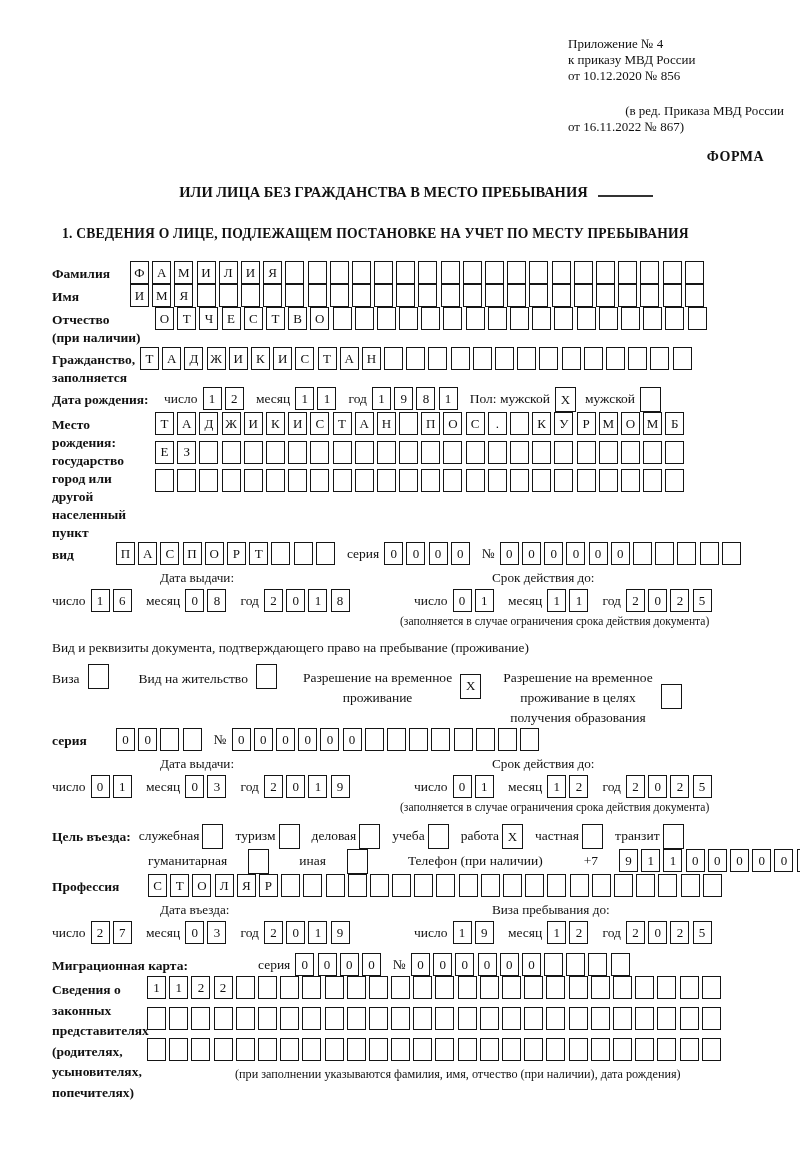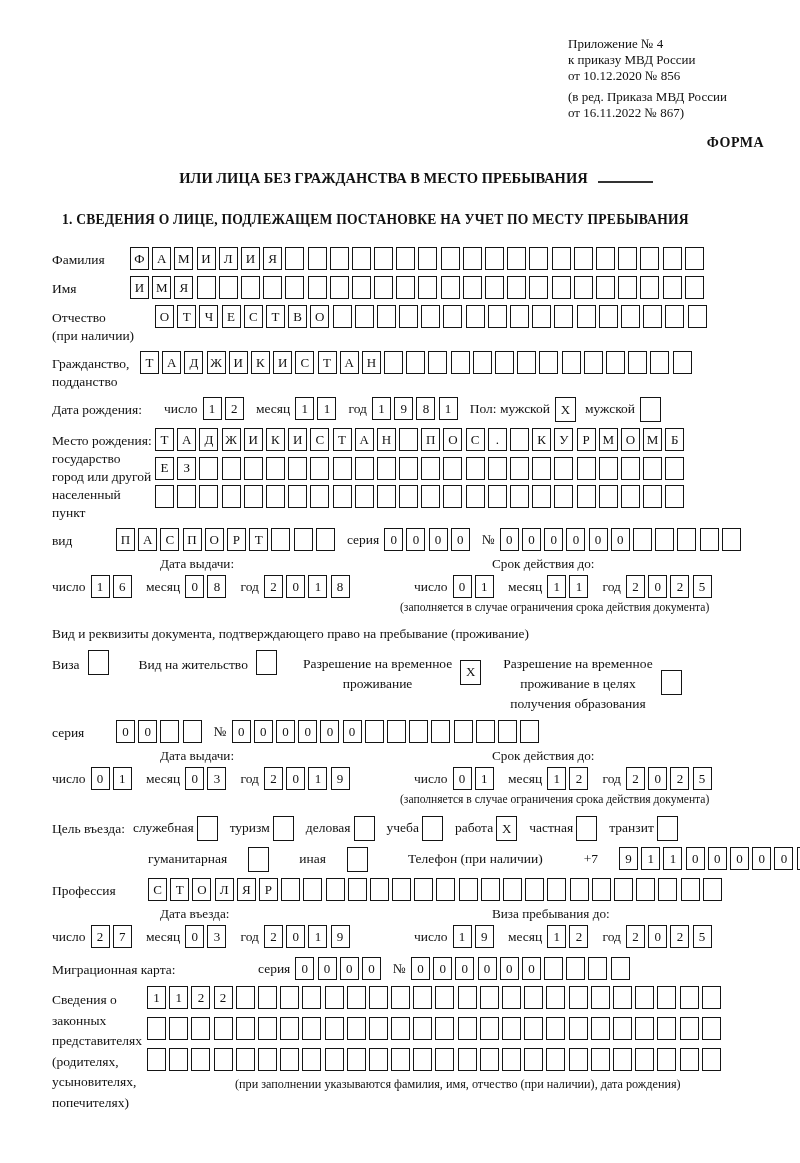--- a/index.html
+++ b/index.html
@@ -2,31 +2,31 @@
 <html><head>
 <meta charset="utf-8">
 <style>
   html,body{margin:0;padding:0;background:#fff;}
   body{width:800px;height:1163px;overflow:hidden;color:#111;
        font-family:"Liberation Serif","DejaVu Serif",serif;font-size:13.5px;}
   .page{box-sizing:border-box;width:800px;height:1163px;padding:36px 20px 28px 52px;}
 
   
   .appendix{width:216px;margin-left:516px;line-height:16px;font-size:13px;}
-  .appendix .amend{margin-top:5px;}
+  .appendix .amend{margin-top:19px;text-align:right;}
   .forma{text-align:right;padding-right:16px;font-weight:bold;margin-top:14px;font-size:14px;letter-spacing:.5px;}
 
   
   .title{text-align:center;font-weight:bold;font-size:14.5px;line-height:21px;margin-top:17px;}
   .tuline{display:inline-block;width:55px;border-bottom:2px solid #333;margin-left:10px;}
   .sheading{font-weight:bold;font-size:13.6px;margin-top:23px;margin-left:10px;letter-spacing:.2px;}
 
   
-  .frow{display:flex;align-items:flex-start;margin-top:6px;}
-  .flabel{flex:0 0 auto;padding-top:4px;line-height:18px;}
+  .frow{display:flex;align-items:flex-start;}
+  .flabel{flex:0 0 auto;padding-top:4px;line-height:18px;font-weight:bold;}
   .w78{width:78px}.w60{width:64px}.w103{width:103px}.w88{width:88px}.w110{width:112px}.w92{width:96px}.w150{width:158px}
   .cells{display:inline-flex;flex:0 0 auto;}
   .cell{box-sizing:content-box;width:17px;height:21px;border:1.6px solid #151515;margin-right:3.2px;
         display:inline-flex;align-items:center;justify-content:center;font-size:13px;background:#fff;}
   .cb .cell{width:19px;height:23px;margin-right:0;}
   .ilabel{padding-top:4px;margin:0 5px 0 9px;white-space:nowrap;}
   .ilabel.first{margin-left:0;}
   .colcells .cells{display:flex;margin-bottom:5.5px;}
 
   
@@ -177,21 +177,21 @@
         <span class="cell"></span>
         <span class="cell"></span>
         <span class="cell"></span>
         <span class="cell"></span>
       </span>
   </div>
 
   <div class="frow">
     <span class="flabel w88">
       <div>Гражданство,</div>
-      <div>подданство</div>
+      <div>заполняется</div>
     </span>
     <span class="cells">
         <span class="cell">Т</span>
         <span class="cell">А</span>
         <span class="cell">Д</span>
         <span class="cell">Ж</span>
         <span class="cell">И</span>
         <span class="cell">К</span>
         <span class="cell">И</span>
         <span class="cell">С</span>

